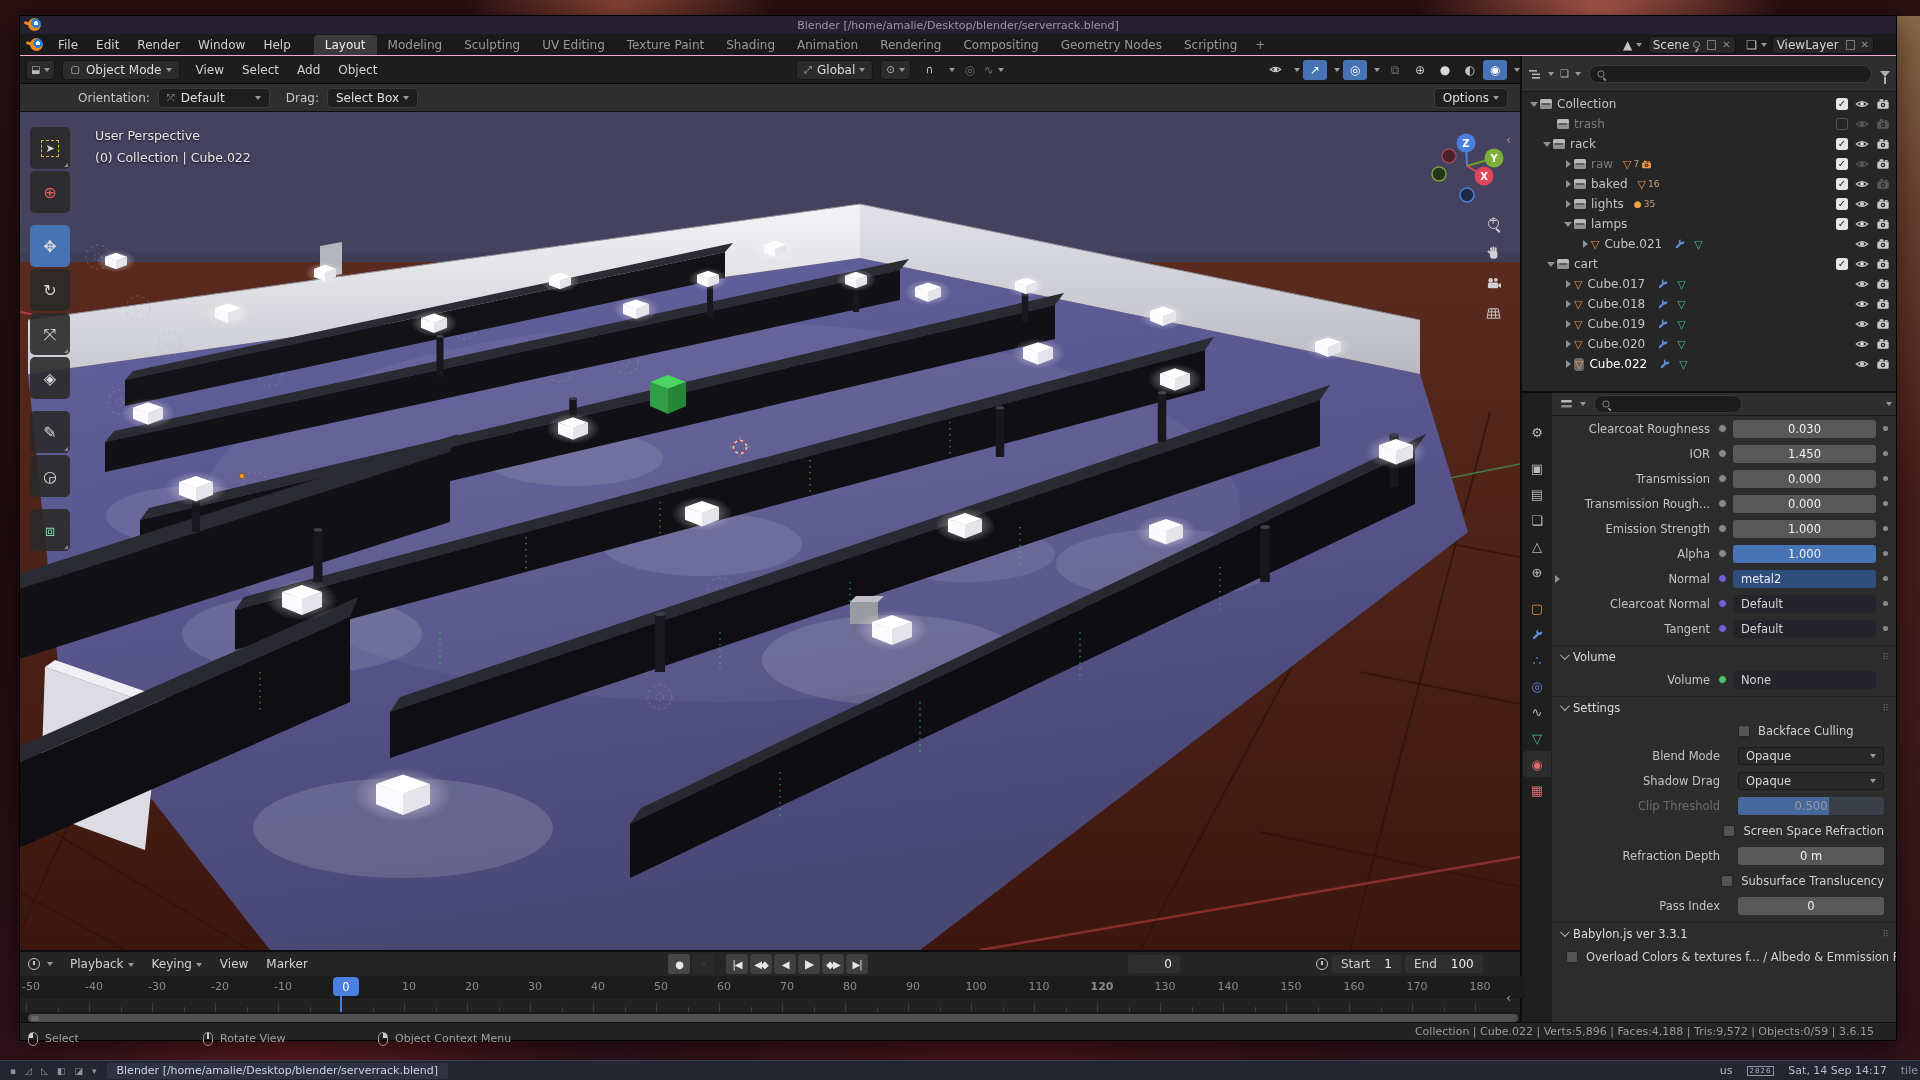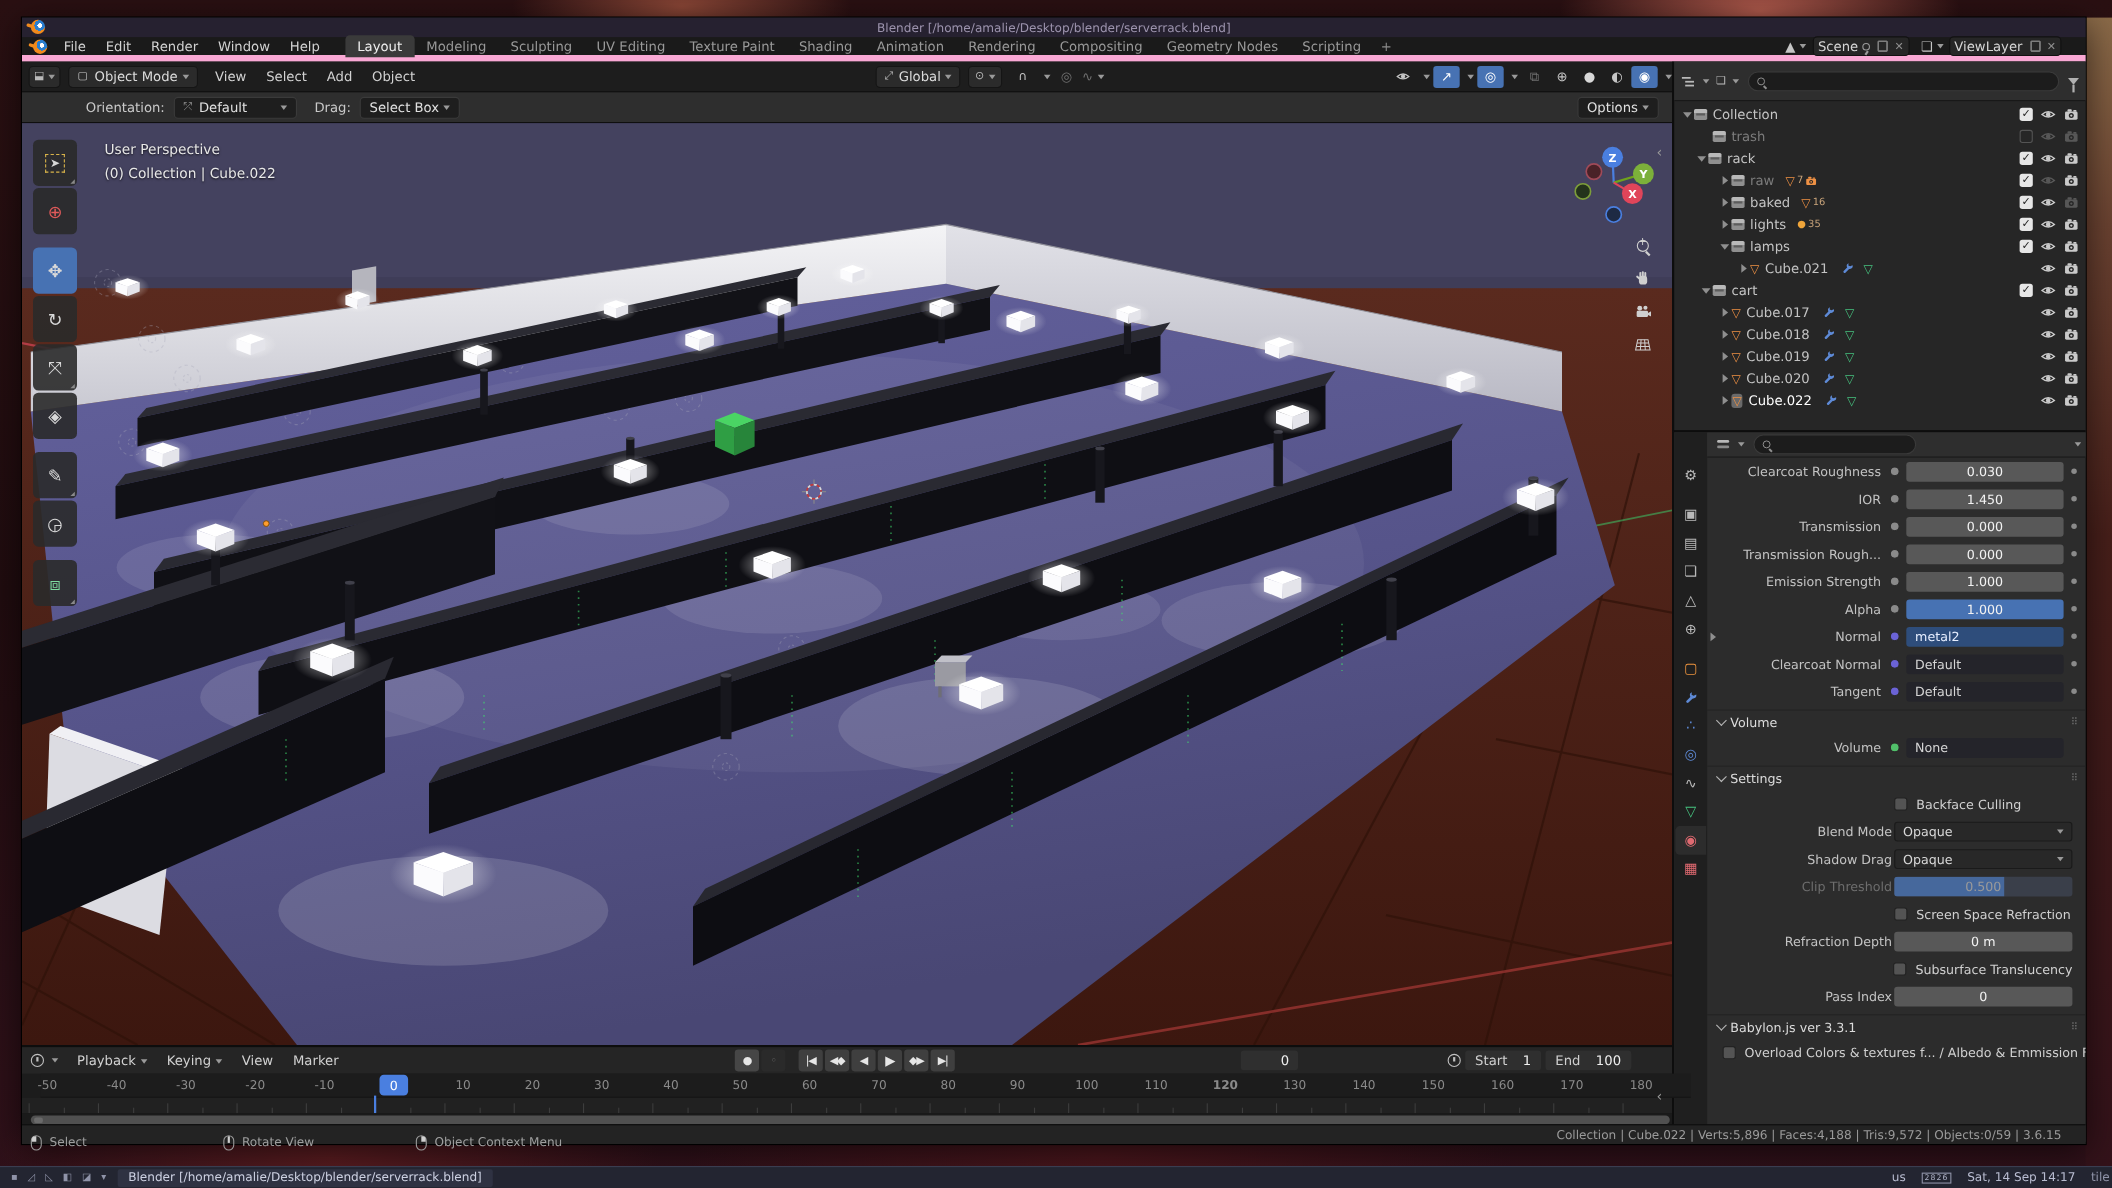--- a/index.html
+++ b/index.html
@@ -21,21 +21,21 @@
     box-shadow:0 0 0 1px #000, 0 6px 30px rgba(0,0,0,.6); }
   #titlebar { position:absolute; left:0; top:0; width:100%; height:18px; background:#262130;
     display:flex; align-items:center; justify-content:center; color:#9c93ad; font-size:11px; }
   .blender-logo { width:13px; height:13px; border-radius:50%; position:relative; display:inline-block;
     background:radial-gradient(circle at 62% 40%, #fff 0 18%, #2a7fd0 19% 42%, #f08a1d 43% 100%); }
   .blender-logo::before { content:""; position:absolute; left:-4px; top:4px; width:7px; height:3px;
     background:#f08a1d; border-radius:2px; transform:rotate(18deg); }
   #titlebar .blender-logo { position:absolute; left:8px; top:2px; }
 
   #topbar { position:absolute; left:0; top:18px; width:100%; height:22px; background:#1a1a1a;
-    display:flex; align-items:center; border-bottom:6px solid #f9a8d4; }
+    display:flex; align-items:center; border-bottom:1px solid #f9a8d4; }
   .menu-item { padding:2px 9px; color:#d2d2d2; border-radius:3px; white-space:nowrap; }
   .tabs { display:flex; margin-left:14px; }
   .tab { padding:3px 11px; color:#999; border-radius:4px 4px 0 0; white-space:nowrap; }
   .tab.active { background:#3a3a3a; color:#efefef; }
   .tab.newtab { color:#8a8a8a; padding:3px 7px; }
   .chev { display:inline-block; width:0; height:0; border-left:3.5px solid transparent;
     border-right:3.5px solid transparent; border-top:4px solid #9a9a9a; margin-left:4px; vertical-align:middle; }
   .spacer { flex:1; }
   .idblock { display:flex; align-items:center; background:#262626; border:1px solid #111; border-radius:4px;
     height:18px; padding:0 4px; margin-right:6px; color:#d6d6d6; }
@@ -136,21 +136,21 @@
   .pfield.linkf.bluef { background:#2e4d7b; color:#e6eeff; }
   .decor { width:5px; height:5px; border-radius:50%; background:#8a8a8a; margin-left:7px; flex:none; }
   .panel-hdr { display:flex; align-items:center; height:22px; color:#dcdcdc; padding:0 8px; gap:6px;
     border-top:1px solid #232323; margin-top:4px; font-size:11.5px; }
   .panel-hdr .grip { margin-left:auto; color:#6a6a6a; font-size:9px; letter-spacing:1px; }
   .chev-open { width:7px; height:7px; border-right:1.6px solid #b5b5b5; border-bottom:1.6px solid #b5b5b5;
     transform:rotate(45deg) translateY(-2px); }
   .set-row { display:flex; align-items:center; height:25px; padding-right:14px; }
   .set-row .plabel { width:168px; text-align:right; color:#c3c3c3; font-size:11.5px; white-space:nowrap; }
   .set-row .plabel.disabled { color:#6d6d6d; }
-  .set-ctrl { flex:1; margin-left:2px; display:flex; align-items:center; }
+  .set-ctrl { flex:1; margin-left:18px; display:flex; align-items:center; }
   .dropdown { flex:1; height:18px; background:#282828; border:1px solid #1a1a1a; border-radius:3px; color:#d8d8d8;
     display:flex; align-items:center; padding:0 7px; font-size:11.5px; }
   .dropdown .chev { margin-left:auto; }
   .checkbox { width:12px; height:12px; border-radius:2.5px; background:#545454; border:1px solid #222;
     margin-right:8px; color:#fff; font-size:10px; line-height:11px; text-align:center; flex:none; }
   .checkbox.on { background:#4772b3; }
   .check-label { color:#d0d0d0; font-size:11.5px; white-space:nowrap; }
   .slider-dis { flex:1; height:18px; border-radius:3px; background:#3a3f4a; position:relative; overflow:hidden; }
   .slider-dis .fill { position:absolute; left:0; top:0; bottom:0; background:#46689c; }
   .slider-dis .txt { position:absolute; inset:0; display:flex; align-items:center; justify-content:center; color:#9a9a9a; font-size:11.5px; }
@@ -167,21 +167,21 @@
   .pb-btn { min-width:22px; height:20px; background:#3f3f3f; border-radius:3px; color:#e6e6e6; display:flex;
     align-items:center; justify-content:center; font-size:10px; padding:0 3px; letter-spacing:-1px; }
   .pb-btn.rec { background:#464646; }
   .pb-btn.ghost { background:#2a2a2a; color:#666; }
   #tl-frame-field { position:absolute; left:1108px; top:3px; width:52px; height:18px; background:#2f2f2f; border-radius:3px;
     color:#f0f0f0; display:flex; align-items:center; justify-content:flex-end; padding:0 8px; }
   #tl-range { position:absolute; left:1296px; top:3px; display:flex; align-items:center; gap:4px; }
   .range-field { height:18px; background:#2f2f2f; border-radius:3px; color:#cfcfcf; display:flex; align-items:center;
     padding:0 9px; gap:14px; }
   .range-field b { color:#f0f0f0; font-weight:normal; }
-  #tl-ruler { position:absolute; left:17px; top:24px; width:100%; height:22px; background:#1c1c1c; border-bottom:1px solid #141414; }
+  #tl-ruler { position:absolute; left:5px; top:24px; width:100%; height:22px; background:#1c1c1c; border-bottom:1px solid #141414; }
   .ruler-num { position:absolute; top:4px; transform:translateX(-50%); color:#8a8a8a; font-size:11px; }
   #tl-playhead-badge { position:absolute; top:1px; width:26px; height:19px; background:#4a7fe0; border-radius:4px;
     color:#fff; display:flex; align-items:center; justify-content:center; transform:translateX(-50%); font-size:11.5px; }
   #tl-channels { position:absolute; left:0; top:46px; width:100%; height:14px; background:#212121; }
   .tick { position:absolute; bottom:0; width:1px; background:#3d3d3d; }
   #tl-playhead-line { position:absolute; top:44px; width:2px; height:16px; background:#4a7fe0; transform:translateX(-50%); }
   #tl-scroll { position:absolute; left:0; top:60px; width:100%; height:12px; background:#1a1a1a; }
   #tl-scrollbar { position:absolute; left:8px; top:2px; width:1490px; height:8px; background:#505050; border-radius:4px; }
   #tl-scrollbar::before { content:""; position:absolute; left:3px; top:1.5px; width:8px; height:5px; background:#6a6a6a; border-radius:2px; }
 

